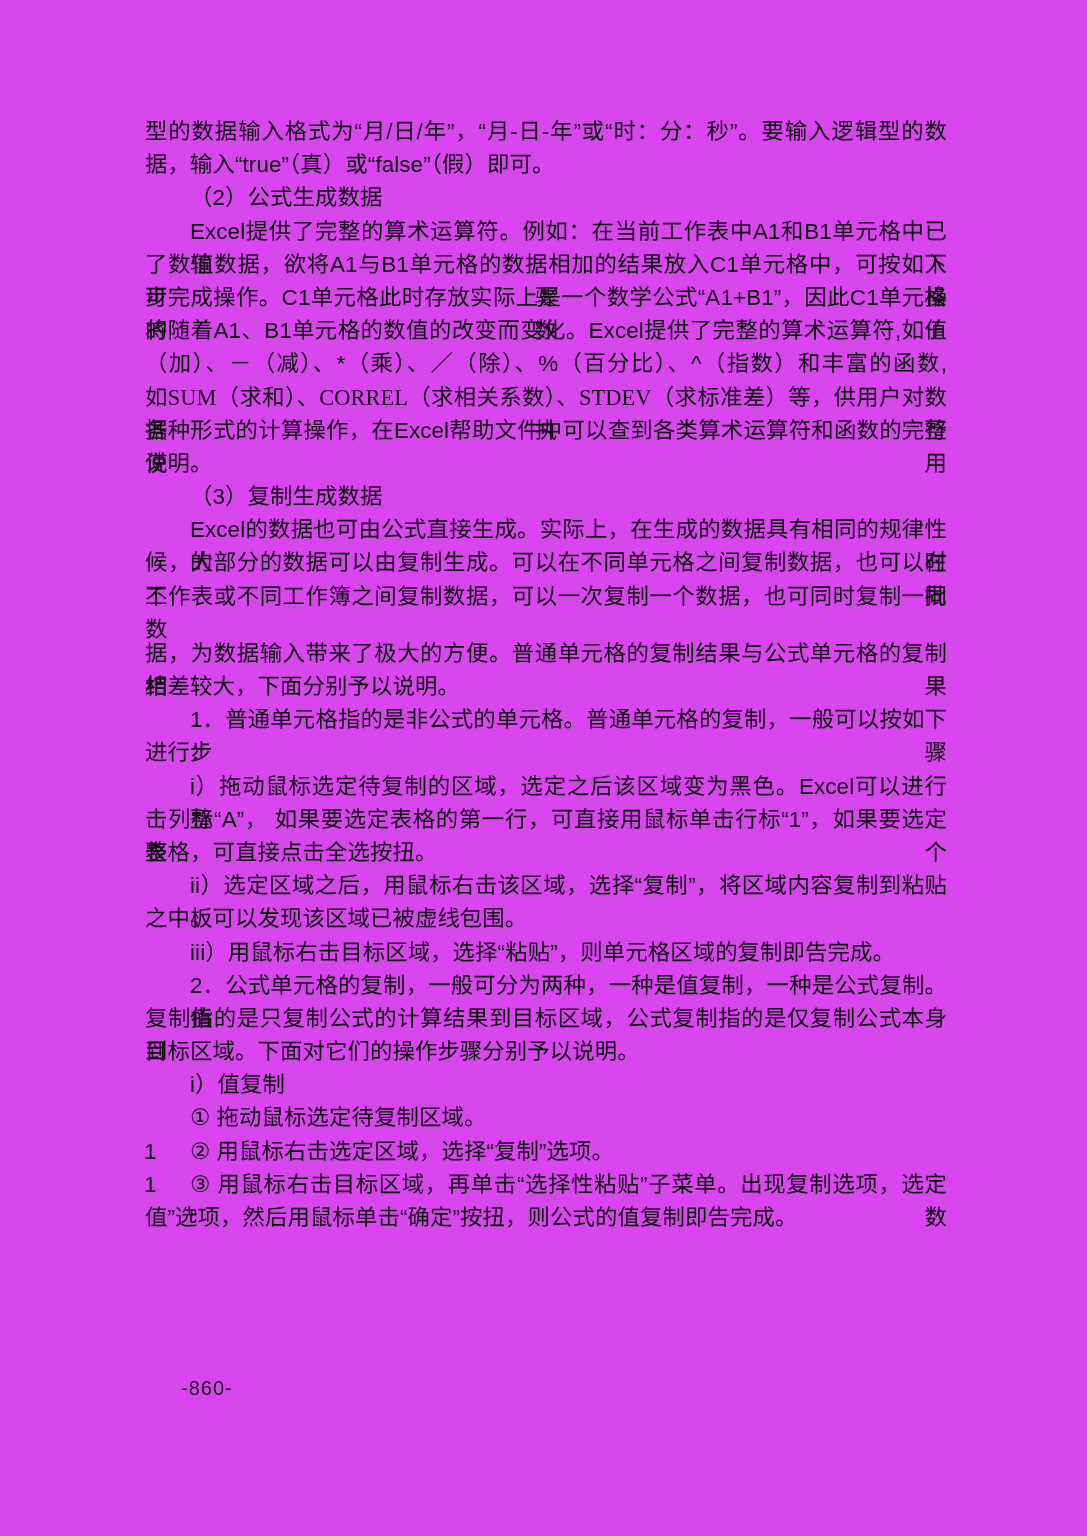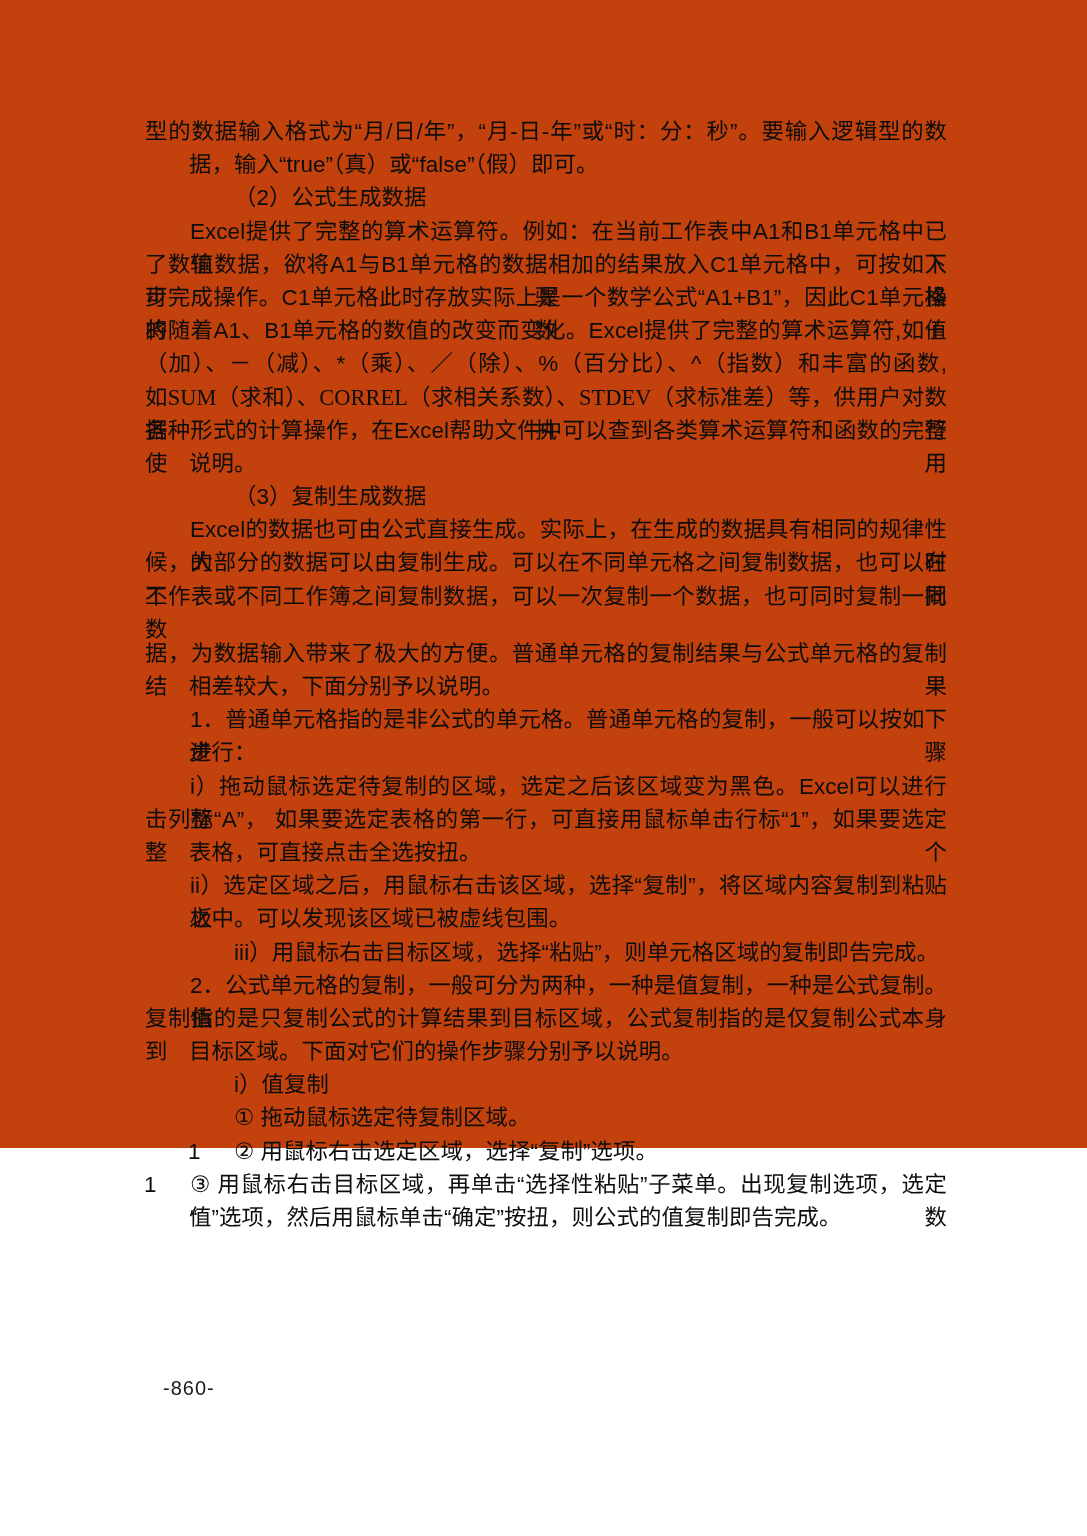--- a/index.html
+++ b/index.html
@@ -16,22 +16,22 @@
     font-family: "Liberation Sans", "DejaVu Sans", sans-serif;
     color: #111111;
     -webkit-font-smoothing: antialiased;
   }
 
   .page {
     position: absolute;
     left: 0;
     top: 0;
     width: 1087px;
-    height: 1148px;
-    background: #c2410c;
+    height: 1536px;
+    background: #d946ef;
   }
 
   
   .textblock {
     position: absolute;
     left: 145px;
     top: 115px;
     width: 802px;
   }
 
@@ -50,21 +50,20 @@
     white-space: normal;
     text-align: justify;
     text-align-last: justify;
     word-break: break-all;
   }
 
   
   .line.flush {
     white-space: pre;
     text-align: left;
-    margin-left: 44px;
   }
 
   
   .indent2 {
     padding-left: 45px;
   }
 
   
   .marginnum {
     position: absolute;
@@ -72,21 +71,21 @@
     top: 0;
     width: 24px;
     text-align: left;
     font-size: 22.4px;
     line-height: 33.2px;
     color: #0d0d0d;
   }
 
   .pagenum {
     position: absolute;
-    left: 163px;
+    left: 181px;
     top: 1374px;
     font-size: 20px;
     line-height: 28px;
     letter-spacing: 1px;
     color: #1a1a1a;
     white-space: pre;
   }
 </style>
 </head>
 <body>

